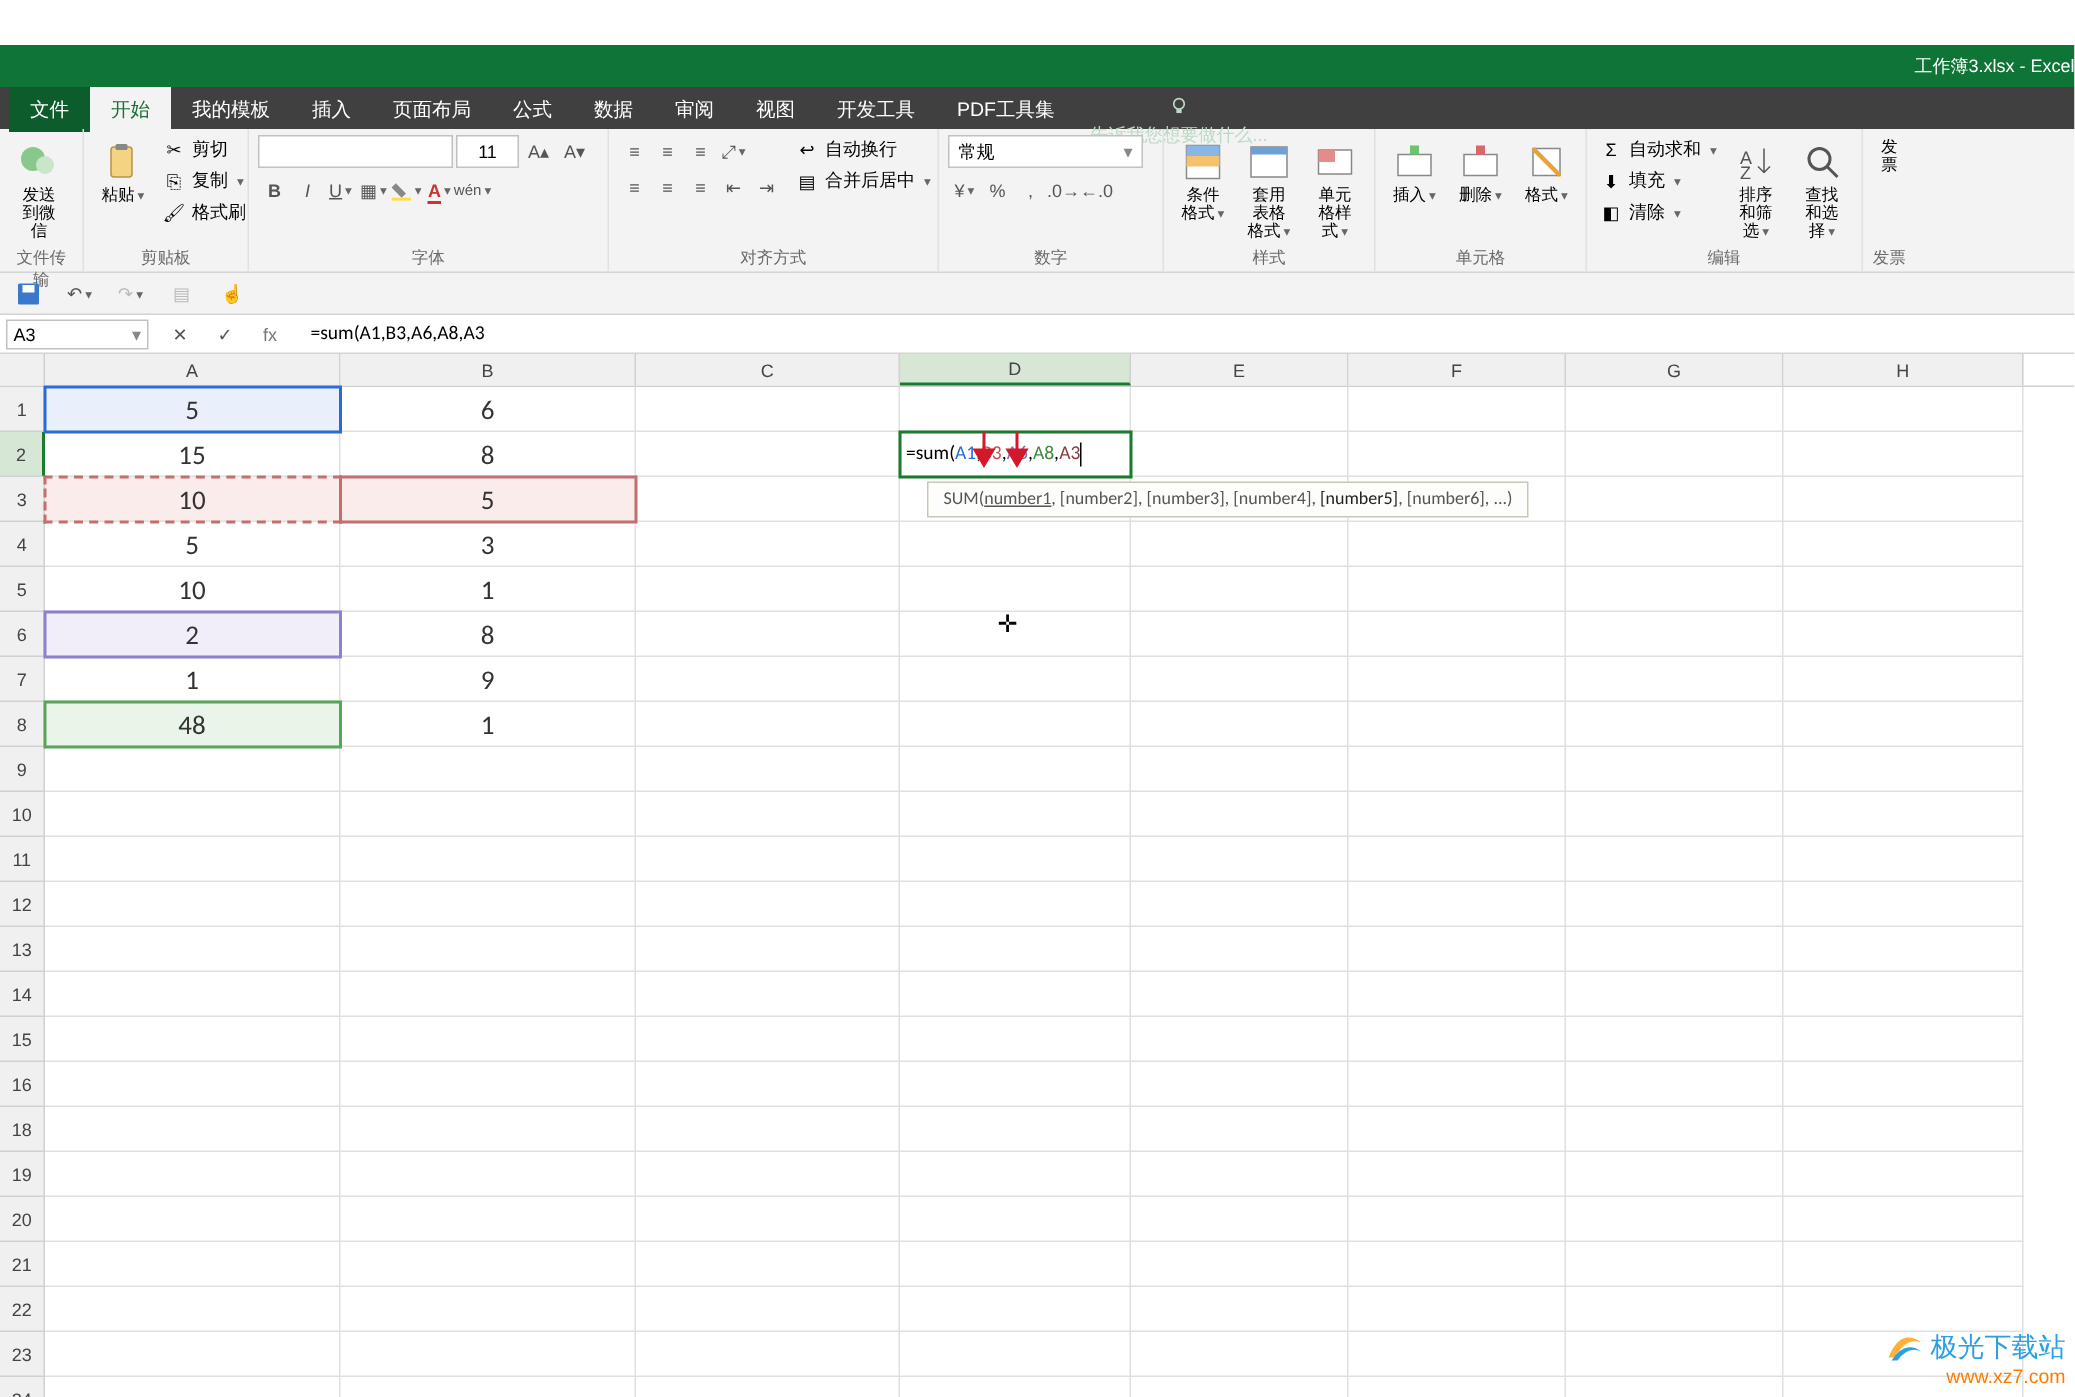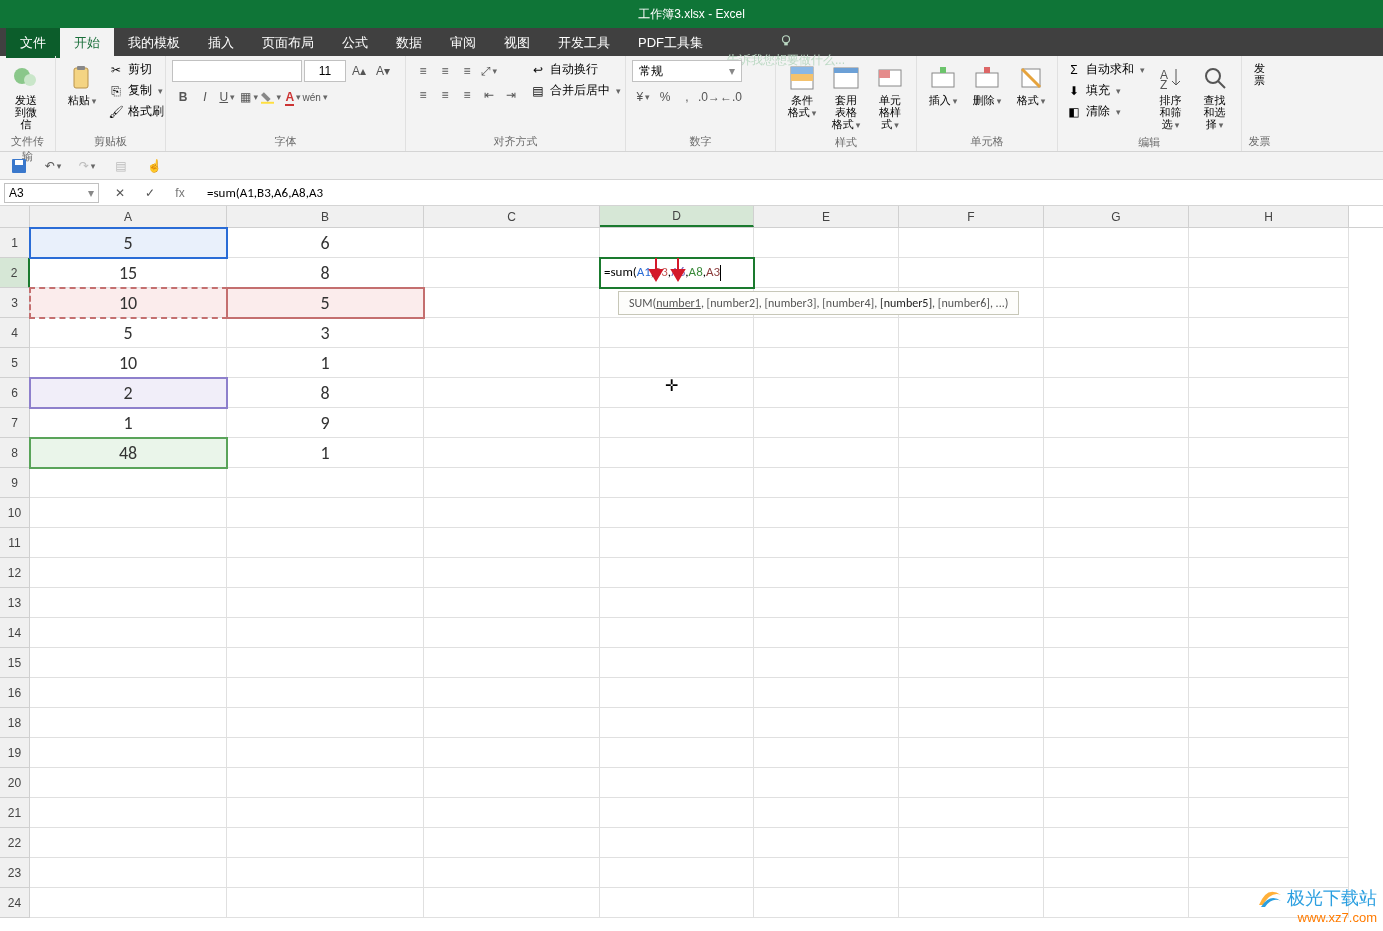--- a/index.html
+++ b/index.html
@@ -1,19 +1,19 @@
 <!DOCTYPE html>
 <html><head>
 <meta charset="utf-8">
 <style>
 * { margin: 0; padding: 0; box-sizing: border-box; }
 body { font-family: "Microsoft YaHei", "Segoe UI", sans-serif; font-size: 12px; overflow: hidden; background: #fff; }
 
 
-.titlebar { background: #0f7537; height: 28px; display: flex; align-items: center; justify-content: center; color: #fff; font-size: 12px; }
+.titlebar { background: #0f7537; height: 28px; display: flex; align-items: center; justify-content: flex-end; color: #fff; font-size: 12px; margin-top: 30px; }
 
 
 .ribbon-tabs { background: #404040; height: 28px; display: flex; align-items: flex-start; padding-left: 6px; }
 .tab { padding: 6px 14px; color: #fff; cursor: pointer; font-size: 13px; }
 .tab.active { background: #f3f3f3; color: #1a6f3a; }
 .tab.file { background: #0c5d2b; }
 .tellme { color: #bcd9c4; padding: 6px 10px; display: flex; align-items: center; gap: 4px; flex-direction: column; }
 .tellme .bulb { display:inline-block; width:14px; height:14px; }
 
 
@@ -27,21 +27,21 @@
 .small-row { display: flex; align-items: center; gap: 4px; padding: 1px 2px; font-size: 12px; cursor: pointer; white-space: nowrap; }
 .small-row .ico { width: 16px; height: 16px; display: inline-flex; align-items: center; justify-content: center; }
 .stack { display: flex; flex-direction: column; gap: 2px; }
 .dd-arrow::after { content: "▾"; font-size: 9px; margin-left: 2px; color: #666; }
 
 .font-select { border: 1px solid #c1c1c1; background: #fff; height: 22px; padding: 0 4px; font-size: 12px; }
 .font-name { width: 130px; }
 .font-size { width: 42px; text-align: center; }
 .btn-icon { width: 22px; height: 22px; display: inline-flex; align-items: center; justify-content: center; cursor: pointer; color: #555; border: 1px solid transparent; }
 
-.number-box { border: 1px solid #c1c1c1; background: #fff; height: 22px; width: 110px; padding: 0 6px; display: flex; align-items: center; justify-content: space-between; }
+.number-box { border: 1px solid #c1c1c1; background: #fff; height: 22px; width: 130px; padding: 0 6px; display: flex; align-items: center; justify-content: space-between; }
 
 
 .qat { background: #f3f3f3; border-bottom: 1px solid #d4d4d4; height: 28px; display: flex; align-items: center; gap: 12px; padding: 0 8px; }
 
 
 .formula-row { display: flex; align-items: center; border-bottom: 1px solid #d4d4d4; height: 26px; }
 .name-box { width: 95px; border: 1px solid #c1c1c1; margin: 2px 0 2px 4px; height: 20px; display: flex; align-items: center; padding: 0 4px; background: #fff; }
 .name-box .dd { margin-left: auto; color: #888; }
 .fb-btns { display: flex; align-items: center; gap: 8px; padding: 0 10px; color: #555; }
 .fx { color: #777; }

